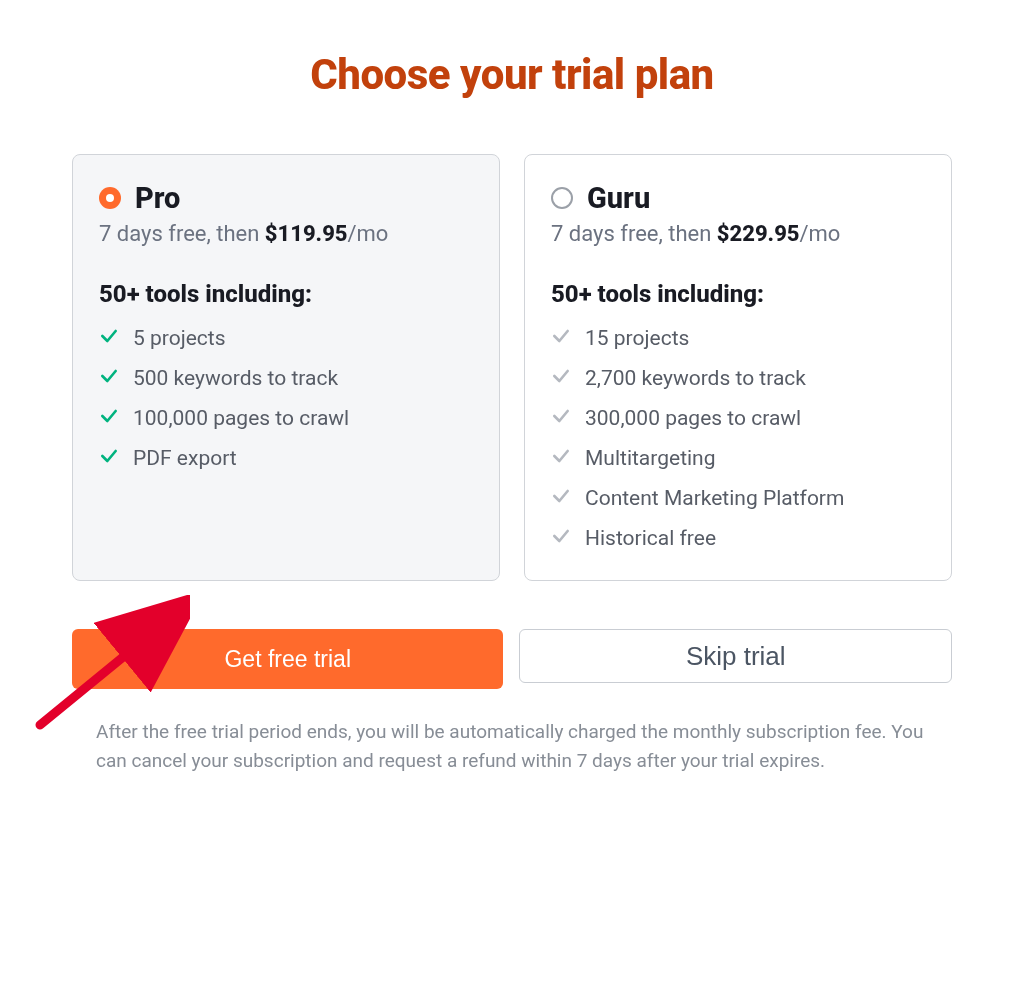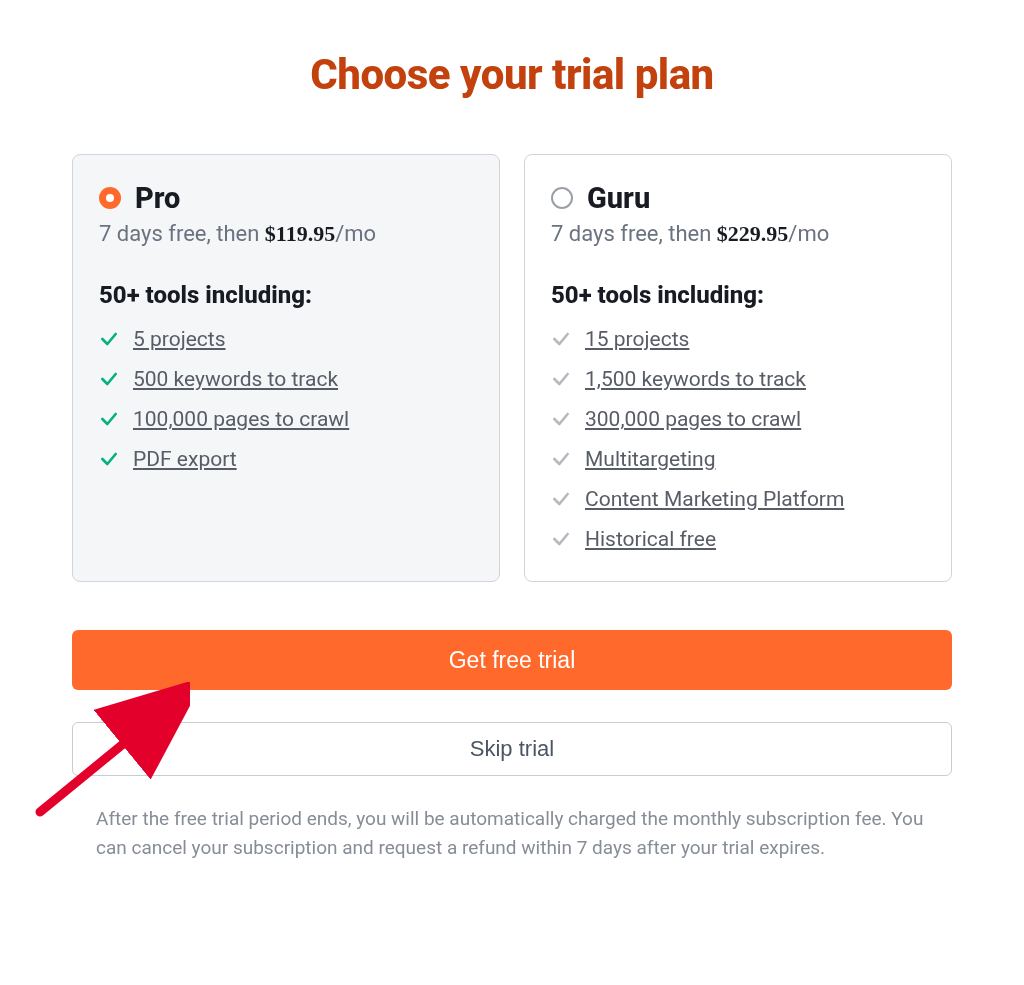--- a/index.html
+++ b/index.html
@@ -76,58 +76,56 @@
     color: #191b23;
   }
   .plan-price-line {
     font-size: 22px;
     color: #6b7280;
     margin-bottom: 34px;
   }
   .plan-price-line .price {
     font-weight: 800;
     color: #191b23;
-    font-family: Liberation Serif, serif;
   }
   .tools-title {
     font-size: 24px;
     font-weight: 800;
     color: #191b23;
     margin-bottom: 18px;
   }
   .features {
     list-style: none;
     display: flex;
     flex-direction: column;
     gap: 16px;
   }
   .feature {
     display: flex;
-    align-items: center;
+    align-items: flex-start;
     gap: 14px;
     font-size: 21px;
     color: #575c66;
-    text-decoration: underline;
   }
   .check {
     width: 20px;
     height: 20px;
     flex-shrink: 0;
     display: inline-flex;
     align-items: center;
     justify-content: center;
   }
   .check svg {
     width: 20px;
     height: 20px;
   }
   .buttons {
     display: flex;
-    flex-direction: column;
-    gap: 32px;
+    flex-direction: row;
+    gap: 16px;
     margin-bottom: 28px;
     position: relative;
   }
   .btn {
     width: 100%;
     height: 60px;
     border-radius: 6px;
     font-size: 23px;
     font-weight: 500;
     cursor: pointer;
@@ -138,21 +136,21 @@
   }
   .btn-primary {
     background: #ff6a2c;
     color: #ffffff;
   }
   .btn-secondary {
     background: #ffffff;
     color: #4b5563;
     border: 1px solid #c9cdd3;
     height: 54px;
-    font-size: 22px;
+    font-size: 26px;
   }
   .disclaimer {
     font-size: 19px;
     color: #878d96;
     line-height: 1.55;
     padding: 0 24px;
   }
   .arrow-overlay {
     position: absolute;
     left: -62px;
@@ -226,21 +224,21 @@
               </svg>
             </span>
             <span>15 projects</span>
           </li>
           <li class="feature">
             <span class="check">
               <svg viewBox="0 0 24 24" fill="none" stroke="#b5b9c0" stroke-width="3.2" stroke-linecap="round" stroke-linejoin="round">
                 <polyline points="4 12 10 18 20 6"></polyline>
               </svg>
             </span>
-            <span>1,500 keywords to track</span>
+            <span>2,700 keywords to track</span>
           </li>
           <li class="feature">
             <span class="check">
               <svg viewBox="0 0 24 24" fill="none" stroke="#b5b9c0" stroke-width="3.2" stroke-linecap="round" stroke-linejoin="round">
                 <polyline points="4 12 10 18 20 6"></polyline>
               </svg>
             </span>
             <span>300,000 pages to crawl</span>
           </li>
           <li class="feature">

